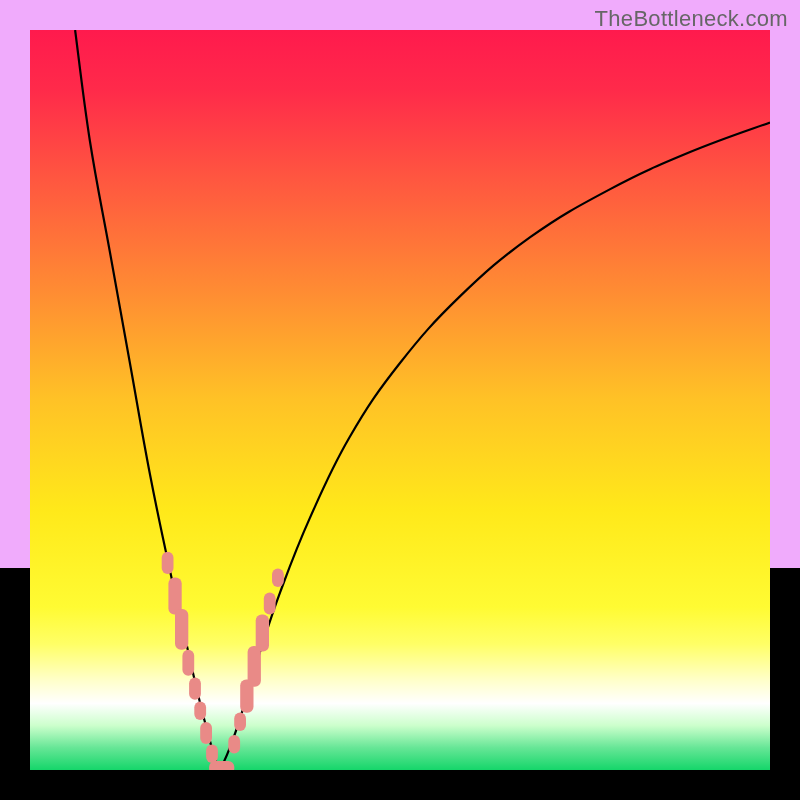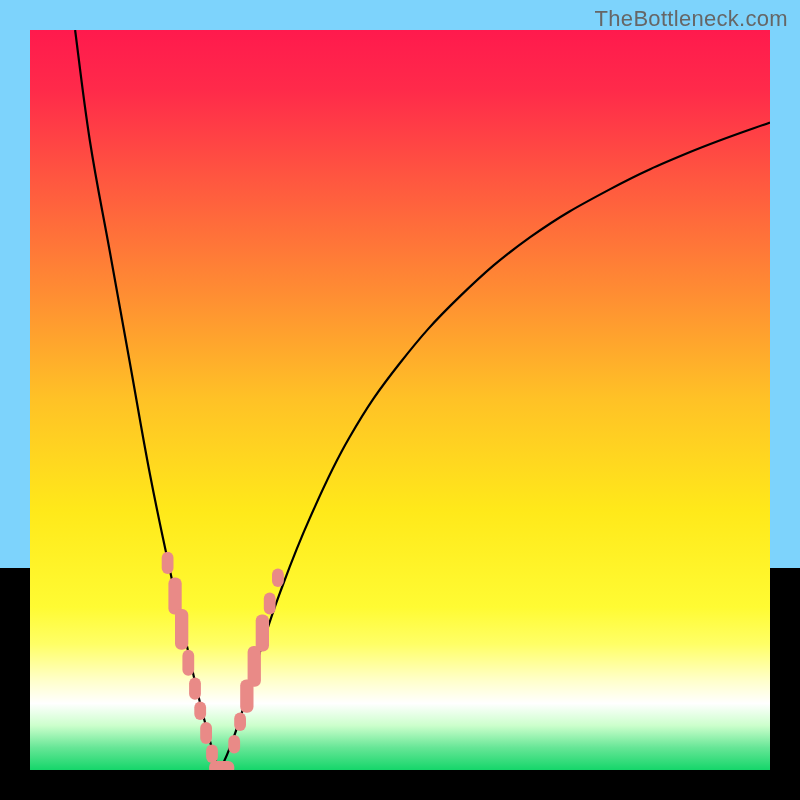--- a/index.html
+++ b/index.html
@@ -10,21 +10,21 @@
     overflow: hidden;
     background: #000;
     font-family: Arial, Helvetica, sans-serif;
   }
   .frame {
     position: absolute;
     left: 0;
     top: 0;
     width: 800px;
     height: 568px;
-    background: #7dd3fc;
+    background: #f0abfc;
   }
   .plot-area {
     position: absolute;
     left: 30px;
     top: 30px;
     width: 740px;
     height: 740px;
     overflow: hidden;
   }
   .gradient {

